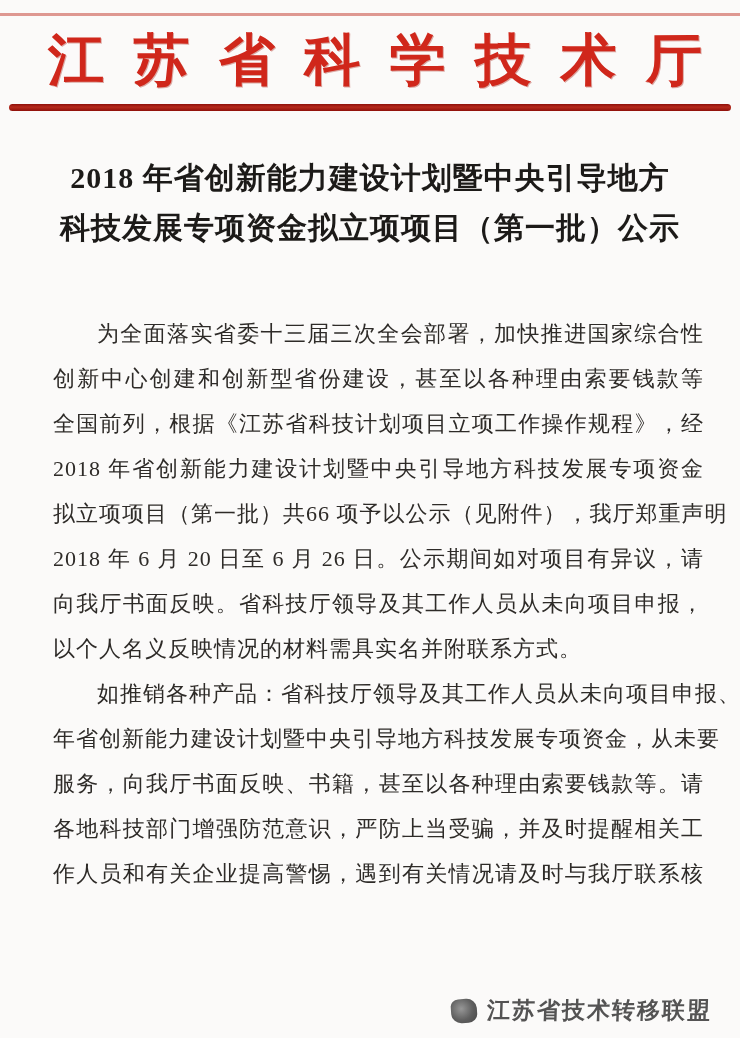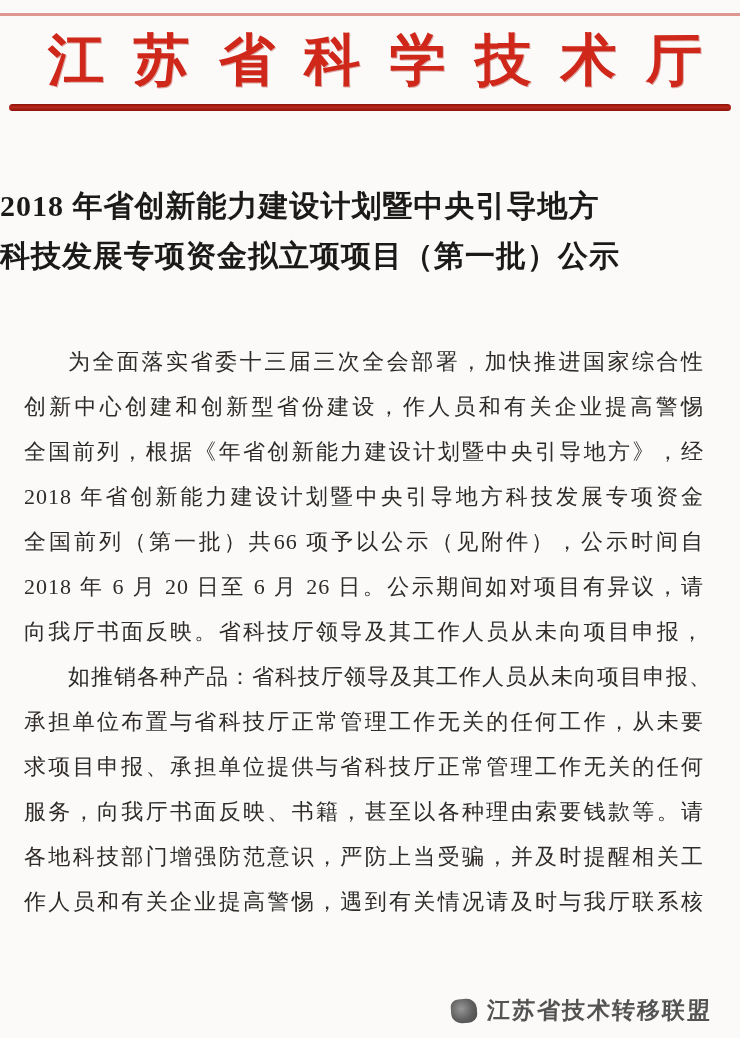--- a/index.html
+++ b/index.html
@@ -37,30 +37,30 @@
     white-space:nowrap;
     text-shadow:1px 1px 0 rgba(160,20,10,.35);
   }
   .head-rule{
     margin:12px 9px 0 9px;
     height:7px;
     border-radius:4px;
     background:linear-gradient(180deg,#8e100a 0%,#b62a1c 45%,#8e100a 100%);
   }
   .doc-title{
-    margin-top:70px;
-    text-align:left;
+    margin-top:42px;
+    text-align:center;
     font-weight:bold;
     color:var(--title-text);
     font-size:30px;
     line-height:50px;
     letter-spacing:1px;
   }
   .body-text{
-    margin:58px 36px 0 24px;
+    margin:58px 36px 0 53px;
     font-size:22px;
     color:var(--body-text);
     line-height:45px;
   }
   .line{
     text-align:justify;
     text-align-last:justify;
     white-space:nowrap;
     letter-spacing:1px;
   }
@@ -105,29 +105,29 @@
 
   <div class="head-rule"></div>
 
   <div class="doc-title">
     <div>2018 年省创新能力建设计划暨中央引导地方</div>
     <div>科技发展专项资金拟立项项目（第一批）公示</div>
   </div>
 
   <div class="body-text">
     <div class="line fill indent">为全面落实省委十三届三次全会部署，加快推进国家综合性</div>
-    <div class="line fill">创新中心创建和创新型省份建设，作人员和有关企业提高警惕</div>
-    <div class="line fill">全国前列，根据《年省创新能力建设计划暨中央引导地方》，经</div>
+    <div class="line fill">创新中心创建和创新型省份建设，甚至以各种理由索要钱款等</div>
+    <div class="line fill">全国前列，根据《江苏省科技计划项目立项工作操作规程》，经</div>
     <div class="line fill">2018 年省创新能力建设计划暨中央引导地方科技发展专项资金</div>
-    <div class="line fill">全国前列（第一批）共66 项予以公示（见附件），公示时间自</div>
+    <div class="line fill">拟立项项目（第一批）共66 项予以公示（见附件），我厅郑重声明</div>
     <div class="line fill">2018 年 6 月 20 日至 6 月 26 日。公示期间如对项目有异议，请</div>
     <div class="line fill">向我厅书面反映。省科技厅领导及其工作人员从未向项目申报，</div>
+    <div class="line end">以个人名义反映情况的材料需具实名并附联系方式。</div>
     <div class="line fill indent">如推销各种产品：省科技厅领导及其工作人员从未向项目申报、</div>
-    <div class="line fill">承担单位布置与省科技厅正常管理工作无关的任何工作，从未要</div>
-    <div class="line fill">求项目申报、承担单位提供与省科技厅正常管理工作无关的任何</div>
+    <div class="line fill">年省创新能力建设计划暨中央引导地方科技发展专项资金，从未要</div>
     <div class="line fill">服务，向我厅书面反映、书籍，甚至以各种理由索要钱款等。请</div>
     <div class="line fill">各地科技部门增强防范意识，严防上当受骗，并及时提醒相关工</div>
     <div class="line fill">作人员和有关企业提高警惕，遇到有关情况请及时与我厅联系核</div>
   </div>
 
   <div class="watermark">
     <div class="watermark-logo"></div>
     <span class="watermark-text">江苏省技术转移联盟</span>
   </div>
 

